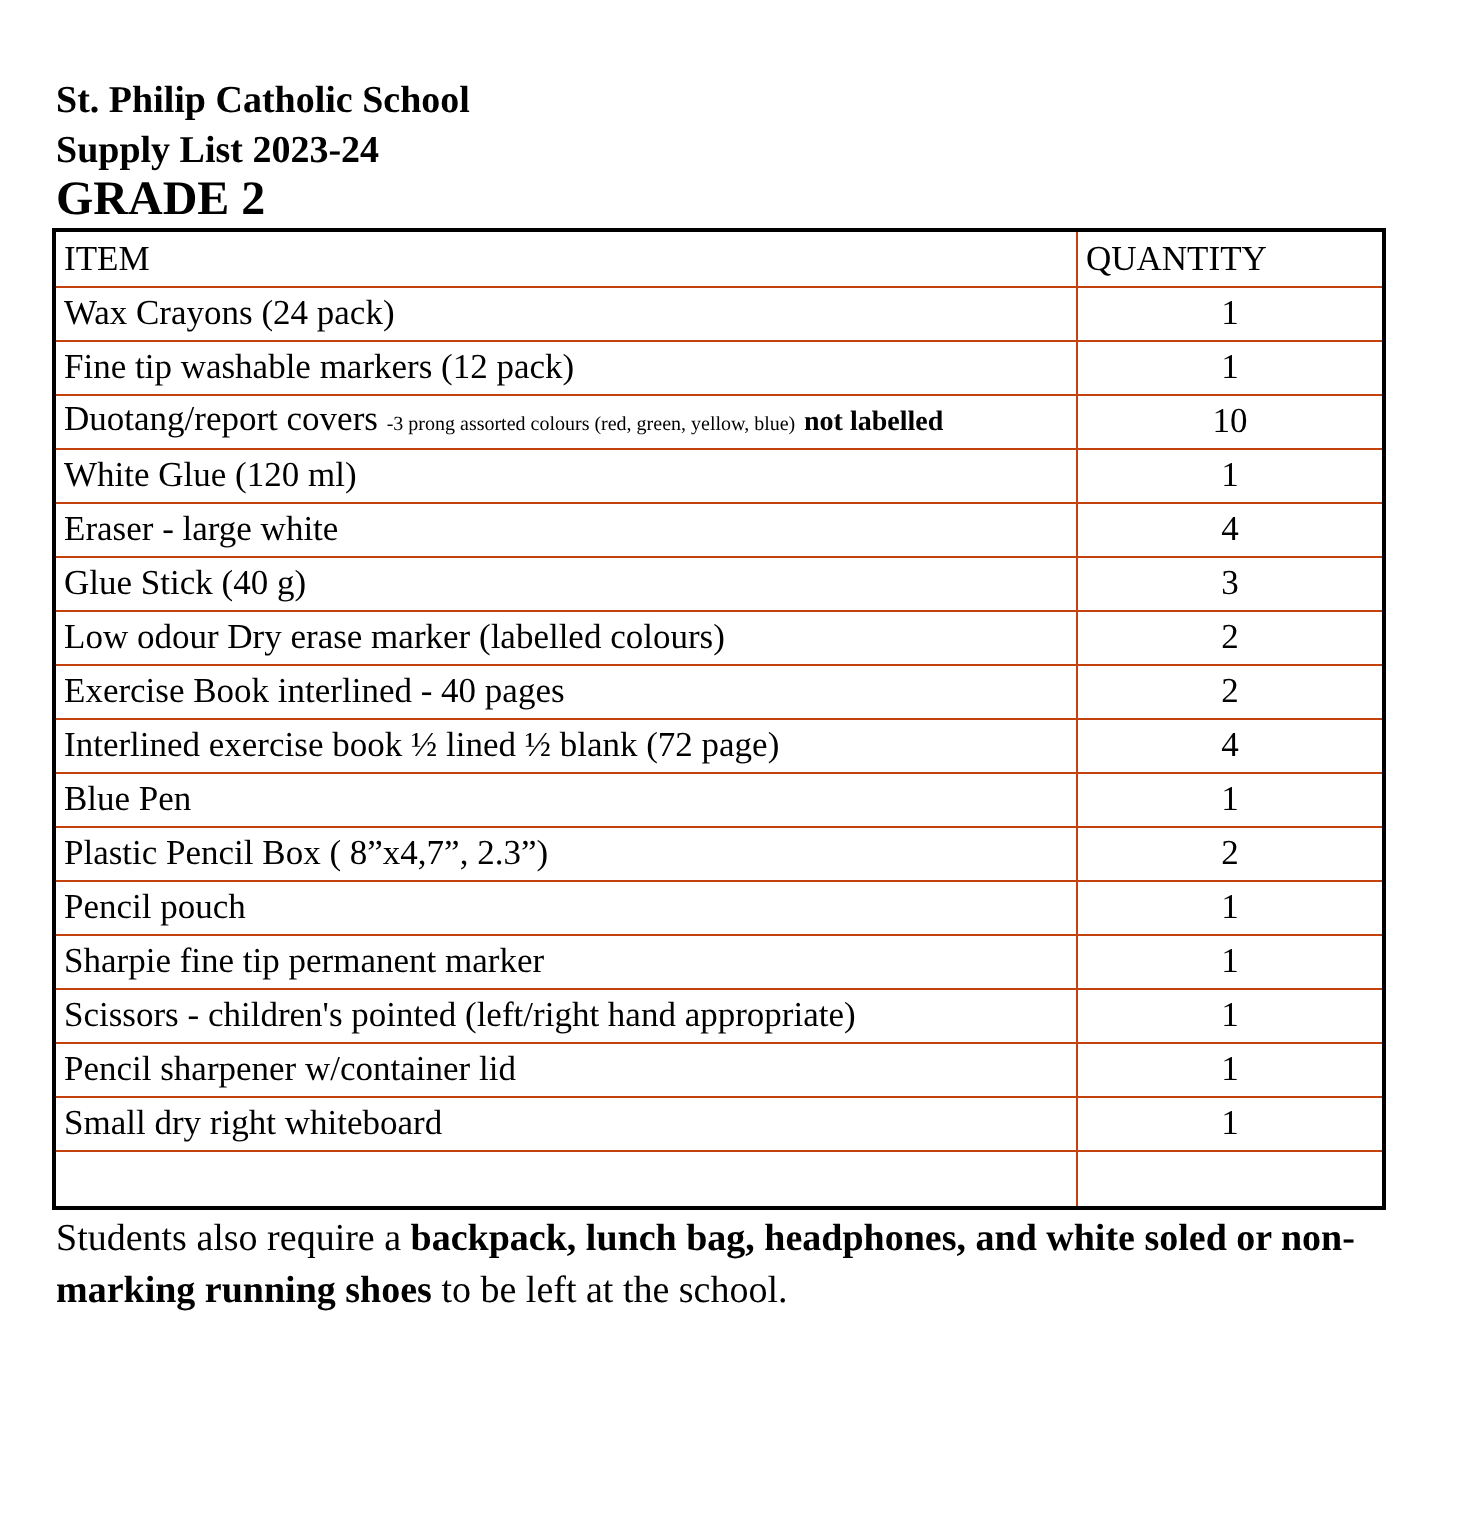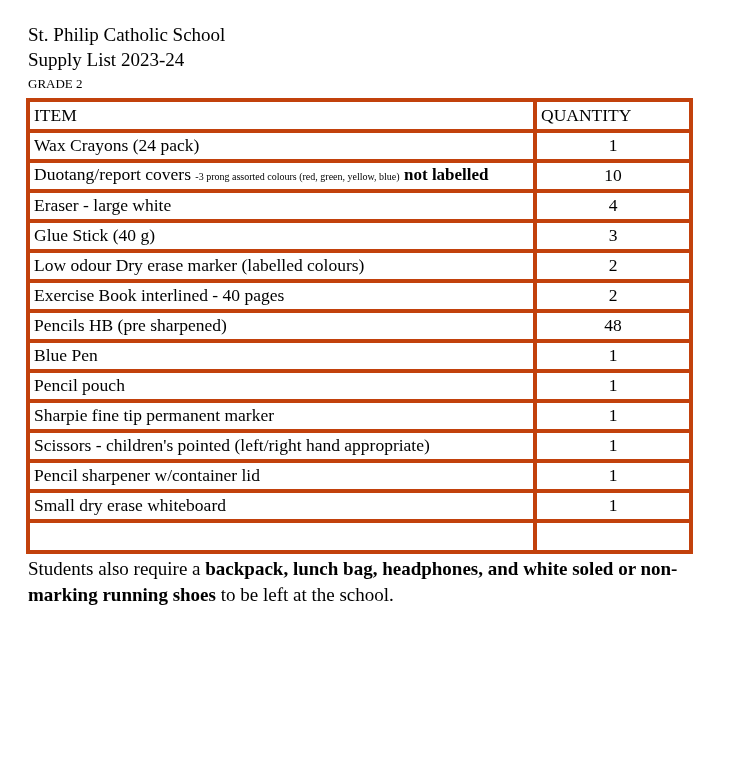--- a/index.html
+++ b/index.html
@@ -17,42 +17,43 @@
   .page {
     position: relative;
     width: 736px;
     height: 766px;
     box-sizing: border-box;
     padding: 22px 26px 0 26px;
   }
   .doc-header {
     font-size: 19px;
     line-height: 25px;
-    margin: 0 0 0 2px;
+    margin: 16px 0 0 2px;
+    font-weight: bold;
   }
   .doc-header .line {
     display: block;
     white-space: nowrap;
   }
   .grade-line {
-    font-weight: normal;
-    font-size: 13px;
+    font-weight: bold;
+    font-size: 24px;
     line-height: 24px;
     display: block;
     margin: 0 0 2px 2px;
   }
   table.supply-table {
     border-collapse: collapse;
     width: 667px;
     table-layout: fixed;
     border: 2px solid #000000;
     margin: 0;
   }
   table.supply-table td {
-    border: 4px solid #c2410c;
+    border: 1px solid #c2410c;
     font-size: 17.5px;
     line-height: 19px;
     height: 25px;
     padding: 0 0 1px 4px;
     vertical-align: middle;
     white-space: nowrap;
     overflow: hidden;
   }
   table.supply-table td.qty {
     text-align: center;
@@ -66,21 +67,21 @@
   table.supply-table tr.head td {
     height: 26px;
   }
   table.supply-table tr.spacer td {
     height: 26px;
   }
   .note-small {
     font-size: 10px;
   }
   .note-bold {
-    font-size: 17px;
+    font-size: 14px;
     font-weight: bold;
     text-align: center;
   }
   .footer {
     margin: 2px 0 0 2px;
     font-size: 19px;
     line-height: 25.5px;
   }
   .footer p {
     margin: 0;
@@ -104,65 +105,77 @@
     <tbody>
       <tr class="head">
         <td class="item">ITEM</td>
         <td class="qty">QUANTITY</td>
       </tr>
     <tr>
           <td class="item">Wax Crayons (24 pack)</td>
           <td class="qty">1</td>
         </tr>
         <tr>
+          <td class="item">Fine tip washable markers (12 pack)</td>
+          <td class="qty">1</td>
+        </tr>
+        <tr>
           <td class="item"><span>Duotang/report covers</span> <span class="note-small">-3 prong assorted colours (red, green, yellow, blue)</span> <span class="note-bold">not labelled</span></td>
           <td class="qty">10</td>
+        </tr>
+        <tr>
+          <td class="item">White Glue (120 ml)</td>
+          <td class="qty">1</td>
         </tr>
         <tr>
           <td class="item">Eraser - large white</td>
           <td class="qty">4</td>
         </tr>
         <tr>
           <td class="item">Glue Stick (40 g)</td>
           <td class="qty">3</td>
         </tr>
         <tr>
           <td class="item">Low odour Dry erase marker (labelled colours)</td>
           <td class="qty">2</td>
         </tr>
         <tr>
           <td class="item">Exercise Book interlined - 40 pages</td>
           <td class="qty">2</td>
         </tr>
         <tr>
-          <td class="item">Pencils HB (pre sharpened)</td>
-          <td class="qty">48</td>
+          <td class="item">Interlined exercise book ½ lined ½ blank (72 page)</td>
+          <td class="qty">4</td>
         </tr>
         <tr>
           <td class="item">Blue Pen</td>
           <td class="qty">1</td>
+        </tr>
+        <tr>
+          <td class="item">Plastic Pencil Box ( 8”x4,7”, 2.3”)</td>
+          <td class="qty">2</td>
         </tr>
         <tr>
           <td class="item">Pencil pouch</td>
           <td class="qty">1</td>
         </tr>
         <tr>
           <td class="item">Sharpie fine tip permanent marker</td>
           <td class="qty">1</td>
         </tr>
         <tr>
           <td class="item">Scissors - children's pointed (left/right hand appropriate)</td>
           <td class="qty">1</td>
         </tr>
         <tr>
           <td class="item">Pencil sharpener w/container lid</td>
           <td class="qty">1</td>
         </tr>
         <tr>
-          <td class="item">Small dry erase whiteboard</td>
+          <td class="item">Small dry right whiteboard</td>
           <td class="qty">1</td>
         </tr>
         <tr class="spacer">
           <td class="item"></td>
           <td class="qty"></td>
         </tr>
       </tbody>
   </table>
 
   <div class="footer">

